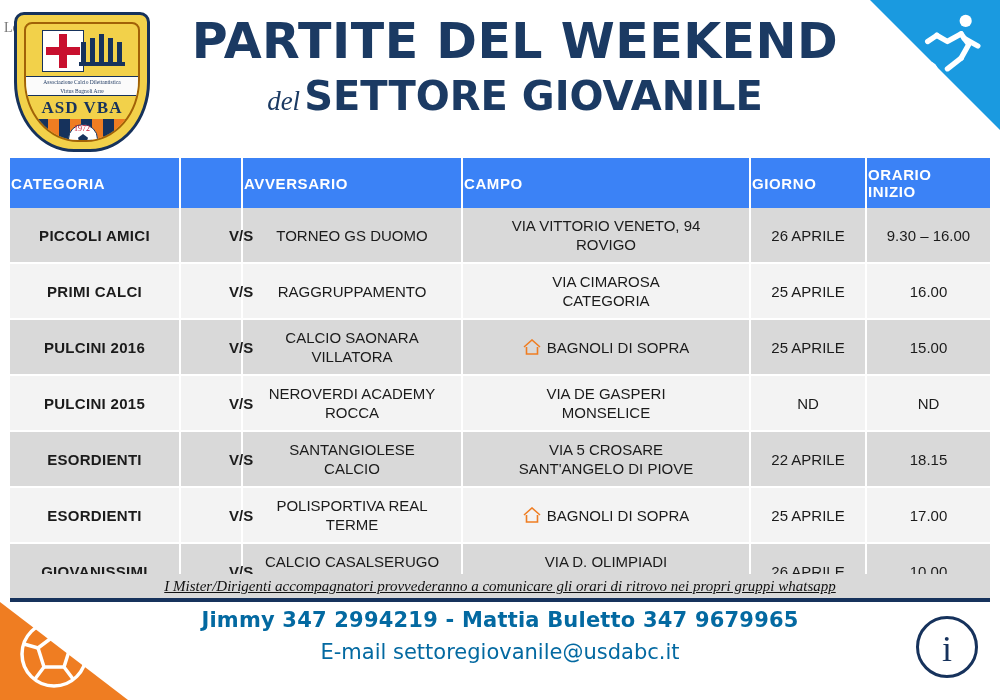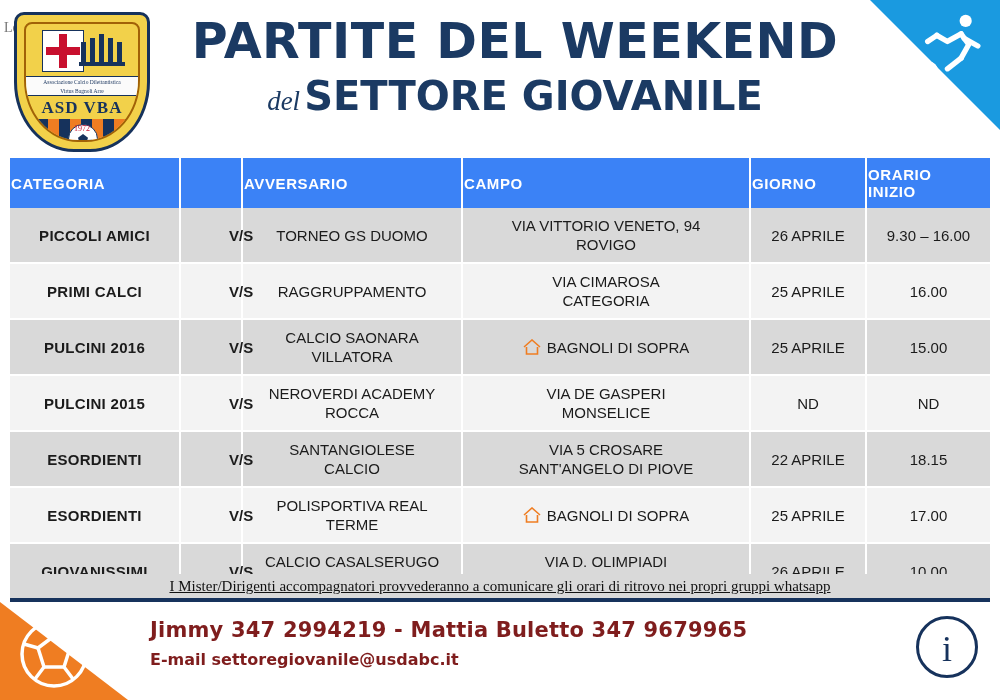--- a/index.html
+++ b/index.html
@@ -279,20 +279,21 @@
     position: absolute;
     left: 10px;
     top: 574px;
     width: 980px;
     height: 28px;
     background: #d9d9d9;
     border-bottom: 4px solid #16325c;
     box-sizing: border-box;
     text-align: center;
     font-family: "Liberation Serif", serif;
+    font-style: italic;
     font-size: 15px;
     color: #111;
     line-height: 24px;
     text-decoration: underline;
   }
 
   
   .footer {
     position: absolute;
     left: 0;
@@ -313,34 +314,35 @@
   .ball-icon {
     position: absolute;
     left: 18px;
     top: 16px;
     width: 72px;
     height: 72px;
   }
   .footer-text {
     position: absolute;
     left: 150px;
-    top: 16px;
+    top: 6px;
     width: 700px;
-    color: #7f1d1d;
+    text-align: center;
+    color: #0369a1;
     font-family: "DejaVu Sans", sans-serif;
   }
   .footer-line1 {
     font-size: 21px;
     font-weight: bold;
     letter-spacing: 0.2px;
   }
   .footer-line2 {
     margin-top: 8px;
-    font-size: 16px;
-    font-weight: bold;
+    font-size: 21px;
+    font-weight: normal;
   }
   .info-circle {
     position: absolute;
     right: 22px;
     top: 14px;
     width: 62px;
     height: 62px;
     border: 3px solid #16325c;
     border-radius: 50%;
     color: #16325c;

